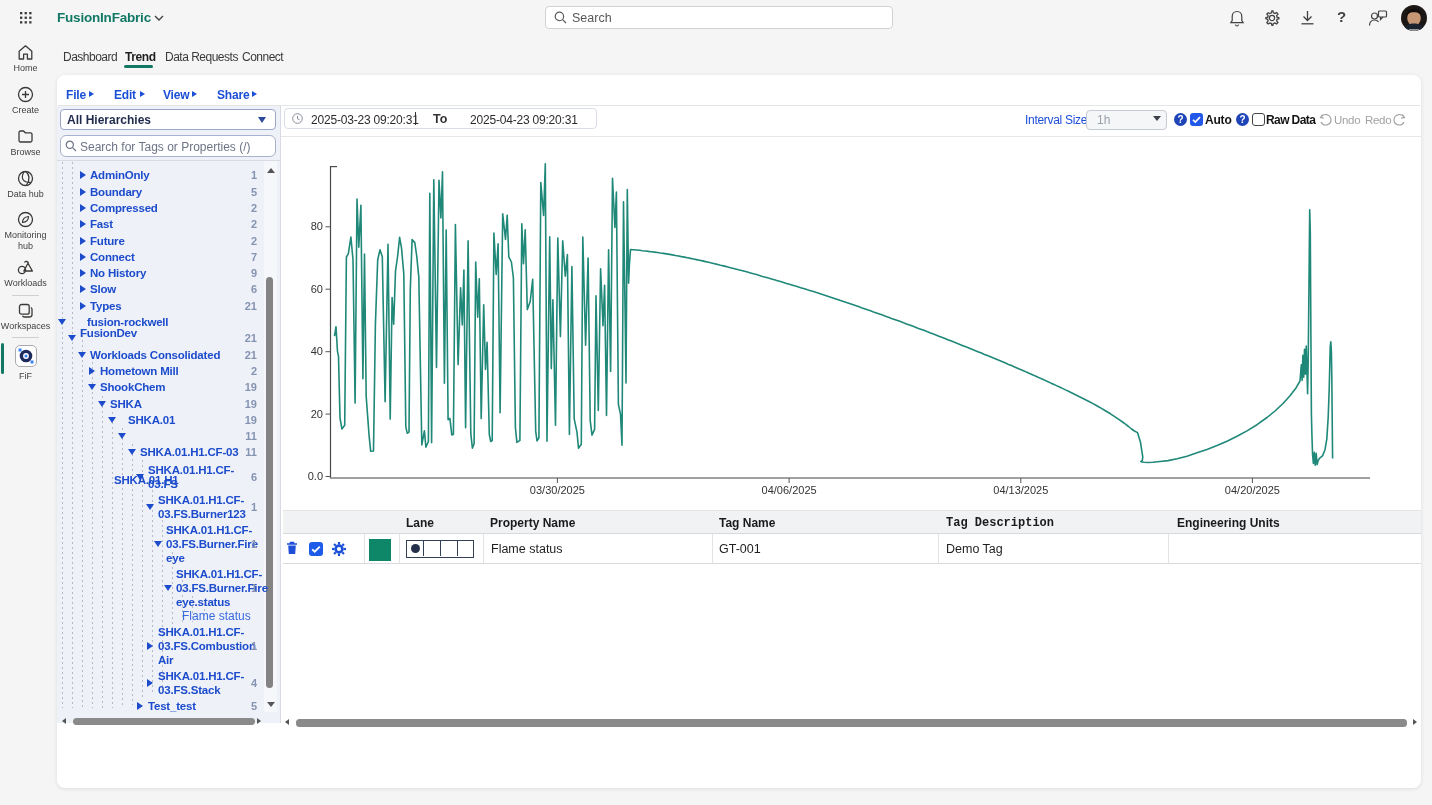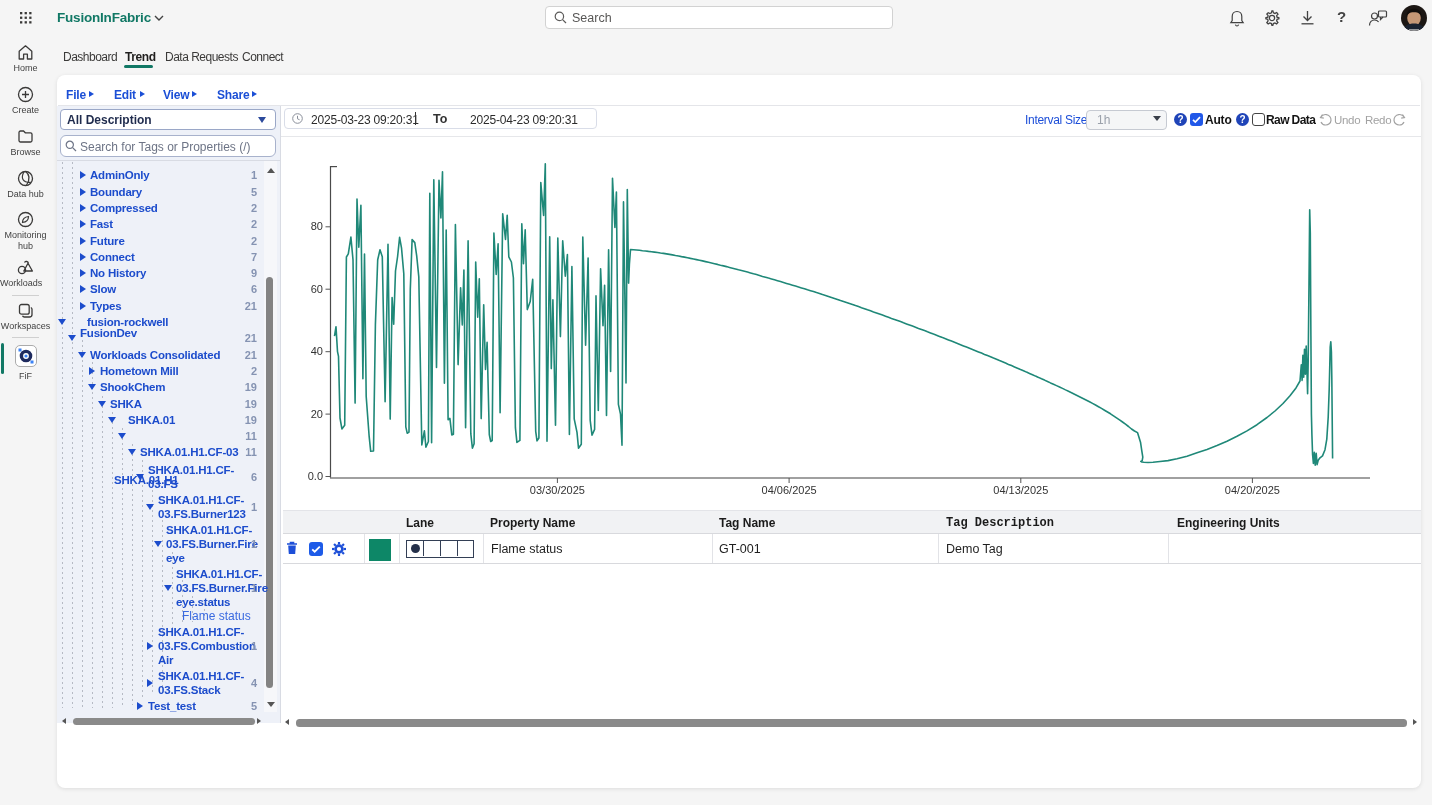--- a/index.html
+++ b/index.html
@@ -104,21 +104,21 @@
 <div class="abs" style="left:0;top:189px;width:51px;text-align:center;font-size:9px;color:#424242;">Data hub</div>
 <svg class="abs" style="left:17px;top:211px;" width="17" height="17" viewBox="0 0 17 17">
       <circle cx="8.5" cy="8.5" r="7" fill="none" stroke="#3b3a39" stroke-width="1.3"></circle>
       <path d="M5.5 11.5 C5.5 8 7 6 11.5 5.5 C11.5 9 10 11 5.5 11.5 Z" fill="none" stroke="#3b3a39" stroke-width="1.2"></path>
     </svg>
 <div class="abs" style="left:0;top:230px;width:51px;text-align:center;font-size:9px;color:#424242;line-height:11px;">Monitoring<br>hub</div>
 <svg class="abs" style="left:17px;top:259px;" width="17" height="17" viewBox="0 0 17 17">
       <circle cx="5" cy="11" r="3.6" fill="none" stroke="#3b3a39" stroke-width="1.3"></circle>
       <path d="M11 4.2 L15.4 12 L6.8 12 Z M7.5 3.5 C8.5 2 11 2 11.5 4.4" fill="none" stroke="#3b3a39" stroke-width="1.3" stroke-linejoin="round"></path>
     </svg>
-<div class="abs" style="left:0;top:278px;width:51px;text-align:left;font-size:9px;color:#424242;">Workloads</div>
+<div class="abs" style="left:0;top:278px;width:51px;text-align:center;font-size:9px;color:#424242;">Workloads</div>
 <div class="abs" style="left:12px;top:295px;width:27px;height:1px;background:#d0d0d0;"></div>
 <svg class="abs" style="left:17px;top:302px;" width="17" height="17" viewBox="0 0 17 17">
       <path d="M4.5 12.2 C3.4 12.2 2.5 11.3 2.5 10.2 L2.5 4.5 C2.5 3.4 3.4 2.5 4.5 2.5 L10.2 2.5 C11.3 2.5 12.2 3.4 12.2 4.5 L12.2 10.2 C12.2 11.3 11.3 12.2 10.2 12.2 Z" fill="none" stroke="#3b3a39" stroke-width="1.3"></path>
       <path d="M13.8 5.5 C14.5 5.8 15 6.5 15 7.3 L15 12.5 C15 13.9 13.9 15 12.5 15 L7.3 15 C6.5 15 5.8 14.5 5.5 13.8" fill="none" stroke="#3b3a39" stroke-width="1.3"></path>
     </svg>
 <div class="abs" style="left:0;top:321px;width:51px;text-align:center;font-size:9px;color:#424242;">Workspaces</div>
 <div class="abs" style="left:12px;top:337px;width:27px;height:1px;background:#d0d0d0;"></div>
 <div class="abs" style="left:1px;top:343px;width:3px;height:31px;background:#117865;border-radius:2px;"></div>
 <div class="abs" style="left:15px;top:345px;width:22px;height:22px;background:#fff;border:1px solid #ababab;border-radius:5px;"></div>
 <svg class="abs" style="left:15px;top:345px;" width="22" height="22" viewBox="0 0 22 22">
@@ -144,21 +144,21 @@
 <div class="abs" style="left:217px;top:88px;font-size:12px;letter-spacing:-0.2px;font-weight:bold;color:#1b4fd6;">Share</div>
 <div class="abs" style="left:252px;top:91px;">
       <span class="tr" style="border-left:5px solid #1b4fd6;border-top:3.5px solid transparent;border-bottom:3.5px solid transparent;"></span>
     </div>
 <div class="abs" style="left:58px;top:105px;width:1362px;height:1px;background:#e4e5e9;"></div>
 
 <div class="abs" style="left:57px;top:106px;width:223px;height:617px;background:#eef1f8;"></div>
 <div class="abs" style="left:280px;top:106px;width:1px;height:617px;background:#d8dbe3;"></div>
 
 <div class="abs" style="left:60px;top:109px;width:216px;height:21px;background:#fff;border:1px solid #9aa7c7;border-radius:4px;"></div>
-<div class="abs" style="left:67px;top:113px;font-size:12px;font-weight:bold;color:#1f2b4d;">All Description</div>
+<div class="abs" style="left:67px;top:113px;font-size:12px;font-weight:bold;color:#1f2b4d;">All Hierarchies</div>
 <div class="abs" style="left:258px;top:117px;">
       <span class="tr" style="border-top:6px solid #2c4a9c;border-left:4.5px solid transparent;border-right:4.5px solid transparent;"></span>
     </div>
 
 <div class="abs" style="left:60px;top:135px;width:216px;height:22px;background:#fff;border:1px solid #a8b2cc;border-radius:6px;"></div>
 <svg class="abs" style="left:65px;top:140px;" width="12" height="12" viewBox="0 0 12 12">
       <circle cx="4.8" cy="4.8" r="3.6" fill="none" stroke="#6d7486" stroke-width="1.2"></circle>
       <line x1="7.6" y1="7.6" x2="11" y2="11" stroke="#6d7486" stroke-width="1.2"></line>
     </svg>
 <div class="abs" style="left:80px;top:140px;font-size:12px;color:#6d7486;">Search for Tags or Properties (/)</div>

